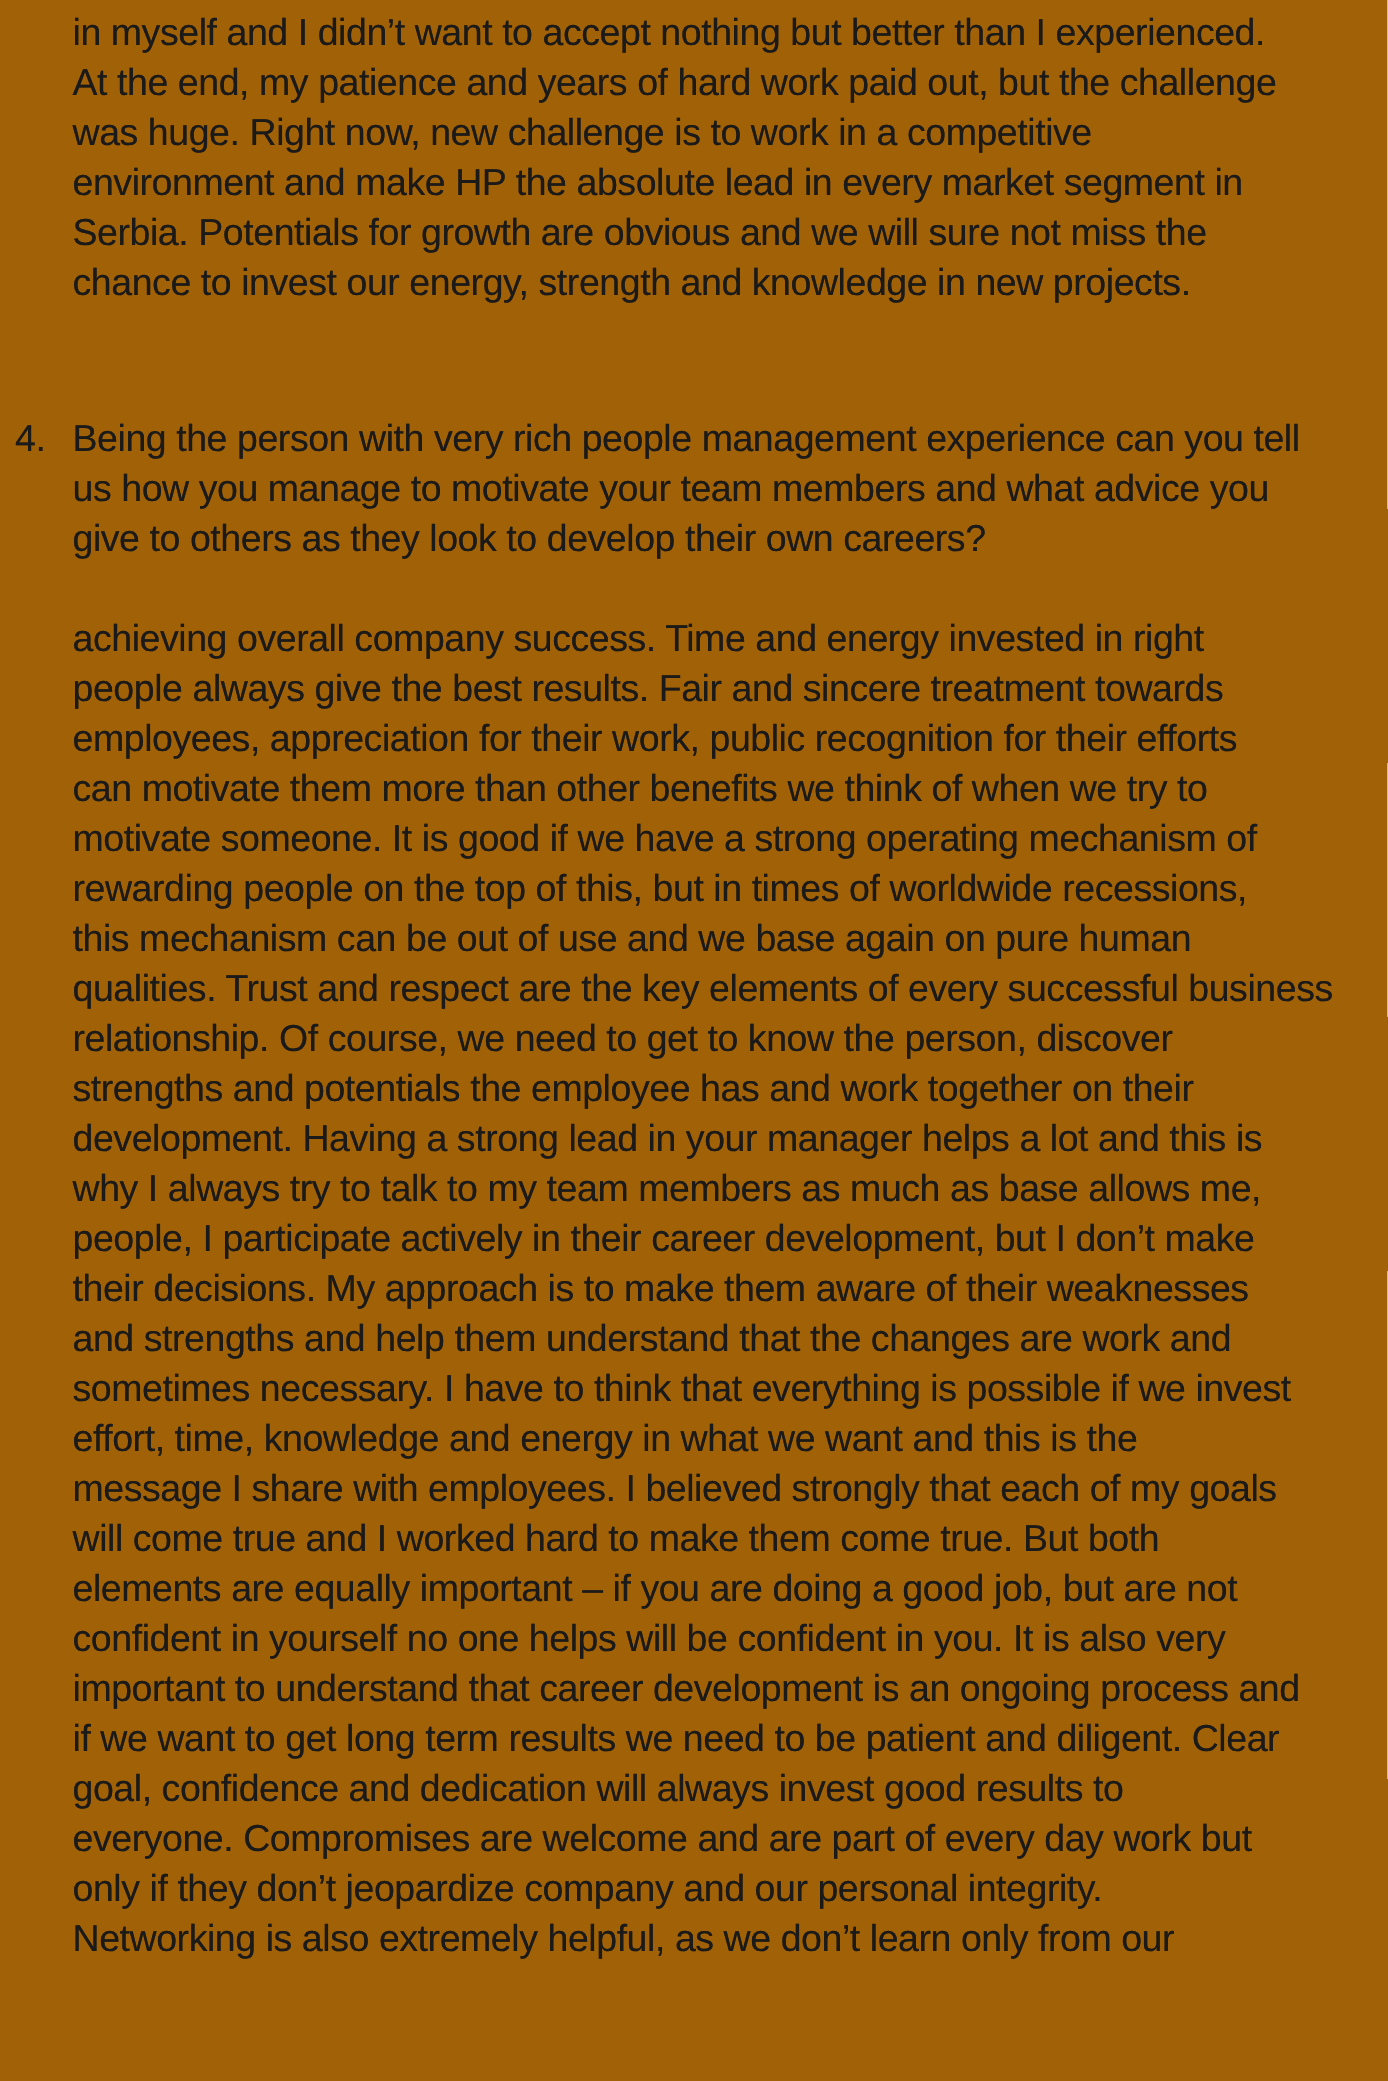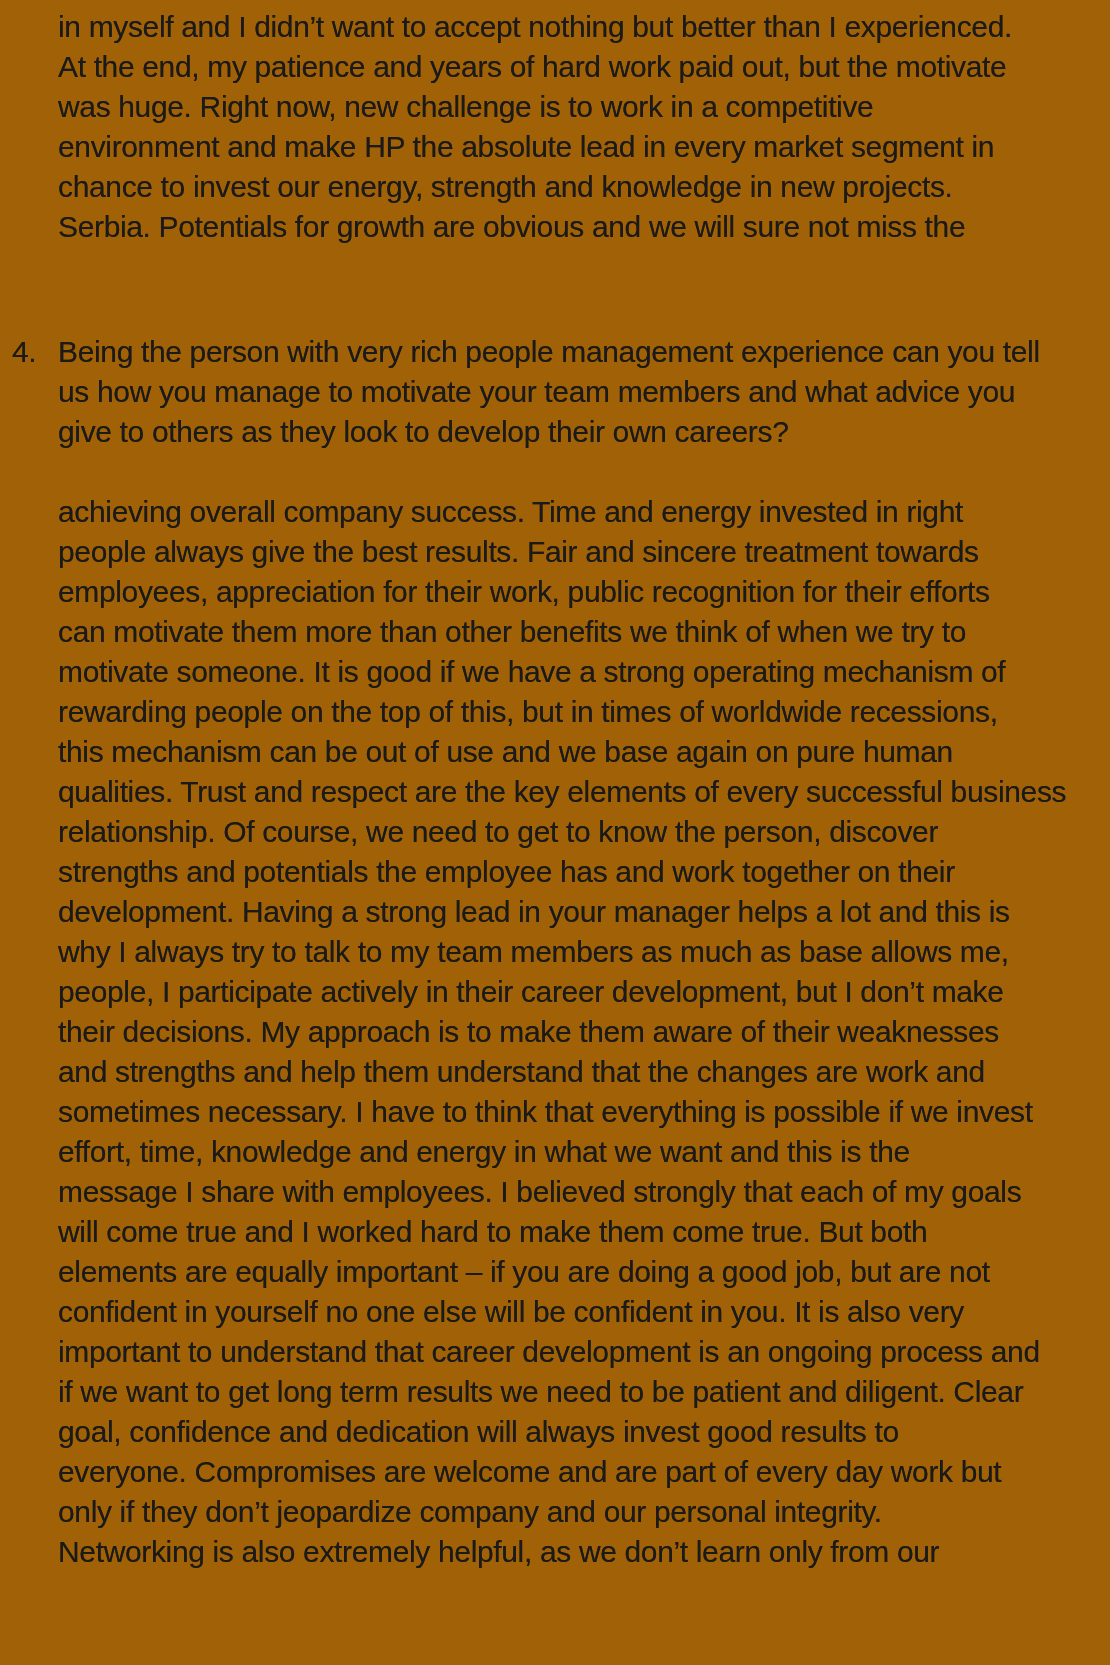--- a/index.html
+++ b/index.html
@@ -44,25 +44,25 @@
     text-shadow: 0 0 0.5px rgba(0,0,0,0.55);
   }
 </style>
 </head>
 <body>
 
 <div class="page">
 
   <div class="textblock intro">
       <div class="line">in myself and I didn’t want to accept nothing but better than I experienced.</div>
-      <div class="line">At the end, my patience and years of hard work paid out, but the motivate</div>
+      <div class="line">At the end, my patience and years of hard work paid out, but the challenge</div>
       <div class="line">was huge. Right now, new challenge is to work in a competitive</div>
       <div class="line">environment and make HP the absolute lead in every market segment in</div>
+      <div class="line">Serbia. Potentials for growth are obvious and we will sure not miss the</div>
       <div class="line">chance to invest our energy, strength and knowledge in new projects.</div>
-      <div class="line">Serbia. Potentials for growth are obvious and we will sure not miss the</div>
     </div>
 
   <div class="textblock question">
     <span class="qnum">4.</span>
     <div>
         <div class="line">Being the person with very rich people management experience can you tell</div>
         <div class="line">us how you manage to motivate your team members and what advice you</div>
         <div class="line">give to others as they look to develop their own careers?</div>
       </div>
   </div>
@@ -81,21 +81,21 @@
       <div class="line">development. Having a strong lead in your manager helps a lot and this is</div>
       <div class="line">why I always try to talk to my team members as much as base allows me,</div>
       <div class="line">people, I participate actively in their career development, but I don’t make</div>
       <div class="line">their decisions. My approach is to make them aware of their weaknesses</div>
       <div class="line">and strengths and help them understand that the changes are work and</div>
       <div class="line">sometimes necessary. I have to think that everything is possible if we invest</div>
       <div class="line">effort, time, knowledge and energy in what we want and this is the</div>
       <div class="line">message I share with employees. I believed strongly that each of my goals</div>
       <div class="line">will come true and I worked hard to make them come true. But both</div>
       <div class="line">elements are equally important – if you are doing a good job, but are not</div>
-      <div class="line">confident in yourself no one else will be confident in you. It is also very</div>
+      <div class="line">confident in yourself no one helps will be confident in you. It is also very</div>
       <div class="line">important to understand that career development is an ongoing process and</div>
       <div class="line">if we want to get long term results we need to be patient and diligent. Clear</div>
       <div class="line">goal, confidence and dedication will always invest good results to</div>
       <div class="line">everyone. Compromises are welcome and are part of every day work but</div>
       <div class="line">only if they don’t jeopardize company and our personal integrity.</div>
       <div class="line">Networking is also extremely helpful, as we don’t learn only from our</div>
     </div>
 
 </div>
 

